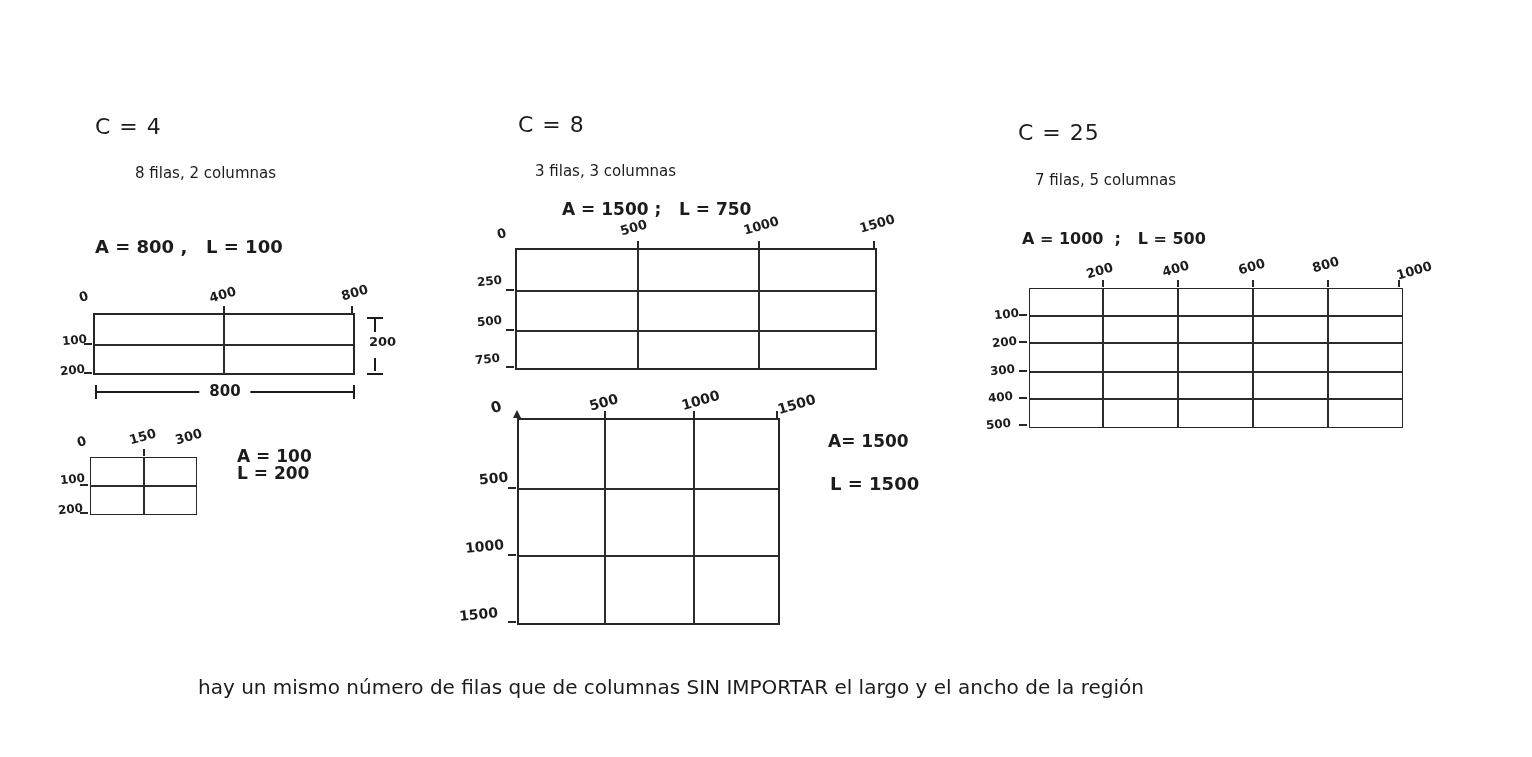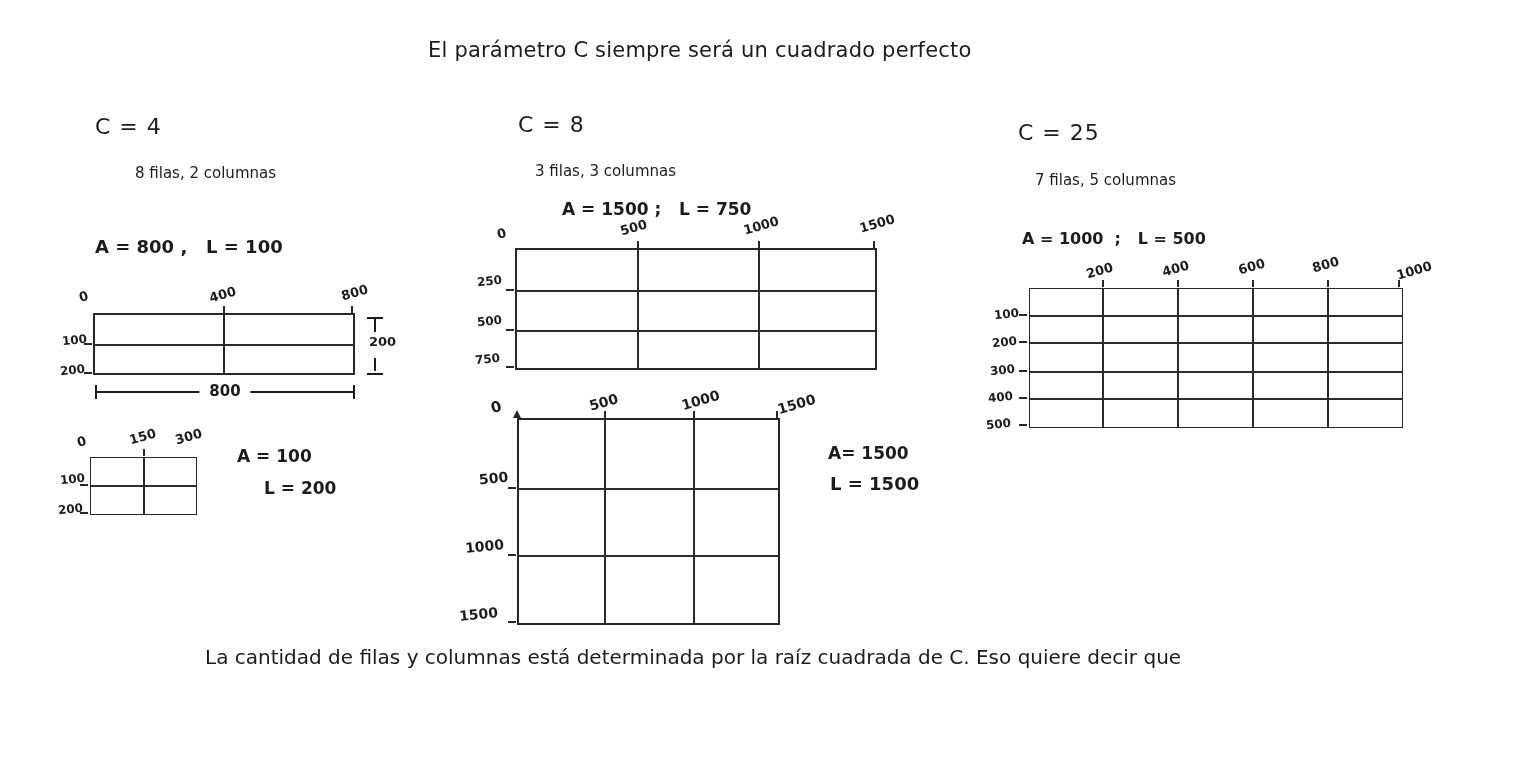--- a/index.html
+++ b/index.html
@@ -37,21 +37,20 @@
 
   .axis-arrow { position:absolute; width:0; height:0;
     border-left:4px solid transparent; border-right:4px solid transparent;
     border-bottom:8px solid #272727; }
 </style>
 </head>
 <body>
 
 <div class="canvas">
 
-  <div class="txt title" style="left:428px; top:38px;">El parámetro C siempre será un cuadrado perfecto</div>
 
   <div class="txt c-head" style="left:95px; top:114px;">C = 4</div>
   <div class="txt sub" style="left:135px; top:165px;">8 filas, 2 columnas</div>
   <div class="txt params" style="left:95px; top:237px; font-size:18px;">A = 800 ,   L = 100</div>
 
   <div class="grid" style="left:93px; top:313px; width:262px; height:62px;">
     <div class="vline" style="left:128px;"></div>
     <div class="hline" style="top:29px;"></div>
     <div class="stub-v" style="left:128px;"></div>
     <div class="stub-v" style="left:256px;"></div>
@@ -87,21 +86,21 @@
     <div class="stub-h" style="top:26px;"></div>
     <div class="stub-h" style="top:54px;"></div>
 
     <div class="tick-top-label" style="left:-14px; top:-24px;">0</div>
     <div class="tick-top-label" style="left:38px; top:-29px;">150</div>
     <div class="tick-top-label" style="left:84px; top:-29px;">300</div>
     <div class="tick-left-label" style="left:-31px; top:14px;">100</div>
     <div class="tick-left-label" style="left:-33px; top:44px;">200</div>
   </div>
   <div class="txt side-label" style="left:237px; top:447px;">A = 100</div>
-  <div class="txt side-label" style="left:237px; top:479px;margin-left:27px;">L = 200</div>
+  <div class="txt side-label" style="left:237px; top:464px;">L = 200</div>
 
   <div class="txt c-head" style="left:518px; top:112px;">C = 8</div>
   <div class="txt sub" style="left:535px; top:163px;">3 filas, 3 columnas</div>
   <div class="txt params" style="left:562px; top:200px;">A = 1500 ;   L = 750</div>
 
   <div class="grid" style="left:515px; top:248px; width:362px; height:122px;">
     <div class="vline" style="left:120px;"></div>
     <div class="vline" style="left:241px;"></div>
     <div class="hline" style="top:40px;"></div>
     <div class="hline" style="top:80px;"></div>
@@ -135,21 +134,21 @@
     <div class="stub-h" style="top:201px;"></div>
 
     <div class="tick-top-label" style="left:-28px; top:-22px; font-size:15px;">0</div>
     <div class="tick-top-label" style="left:70px; top:-26px; font-size:14px;">500</div>
     <div class="tick-top-label" style="left:162px; top:-28px; font-size:14px;">1000</div>
     <div class="tick-top-label" style="left:258px; top:-24px; font-size:14px;">1500</div>
     <div class="tick-left-label" style="left:-40px; top:50px; font-size:14px;">500</div>
     <div class="tick-left-label" style="left:-54px; top:118px; font-size:14px;">1000</div>
     <div class="tick-left-label" style="left:-60px; top:186px; font-size:14px;">1500</div>
   </div>
-  <div class="txt side-label" style="left:828px; top:444px;">A= 1500</div>
+  <div class="txt side-label" style="left:828px; top:432px;">A= 1500</div>
   <div class="txt side-label" style="left:830px; top:474px; font-size:18px;">L = 1500</div>
 
   <div class="txt c-head" style="left:1018px; top:120px;">C = 25</div>
   <div class="txt sub" style="left:1035px; top:172px;">7 filas, 5 columnas</div>
   <div class="txt params" style="left:1022px; top:230px; font-size:16px;">A = 1000  ;   L = 500</div>
 
   <div class="grid" style="left:1029px; top:288px; width:374px; height:140px; border-width:1.7px;">
     <div class="vline" style="left:72px; width:1.7px;"></div>
     <div class="vline" style="left:147px; width:1.7px;"></div>
     <div class="vline" style="left:222px; width:1.7px;"></div>
@@ -174,15 +173,15 @@
     <div class="tick-top-label" style="left:208px; top:-30px;">600</div>
     <div class="tick-top-label" style="left:282px; top:-32px;">800</div>
     <div class="tick-top-label" style="left:366px; top:-26px;">1000</div>
     <div class="tick-left-label" style="left:-36px; top:18px;">100</div>
     <div class="tick-left-label" style="left:-38px; top:46px;">200</div>
     <div class="tick-left-label" style="left:-40px; top:74px;">300</div>
     <div class="tick-left-label" style="left:-42px; top:101px;">400</div>
     <div class="tick-left-label" style="left:-44px; top:128px;">500</div>
   </div>
 
-  <div class="txt footer" style="left:205px; top:646px;">La cantidad de filas y columnas está determinada por la raíz cuadrada de C. Eso quiere decir que</div>
+  <div class="txt footer" style="left:198px; top:676px;">hay un mismo número de filas que de columnas SIN IMPORTAR el largo y el ancho de la región</div>
 
 </div>
 
 </body></html>

